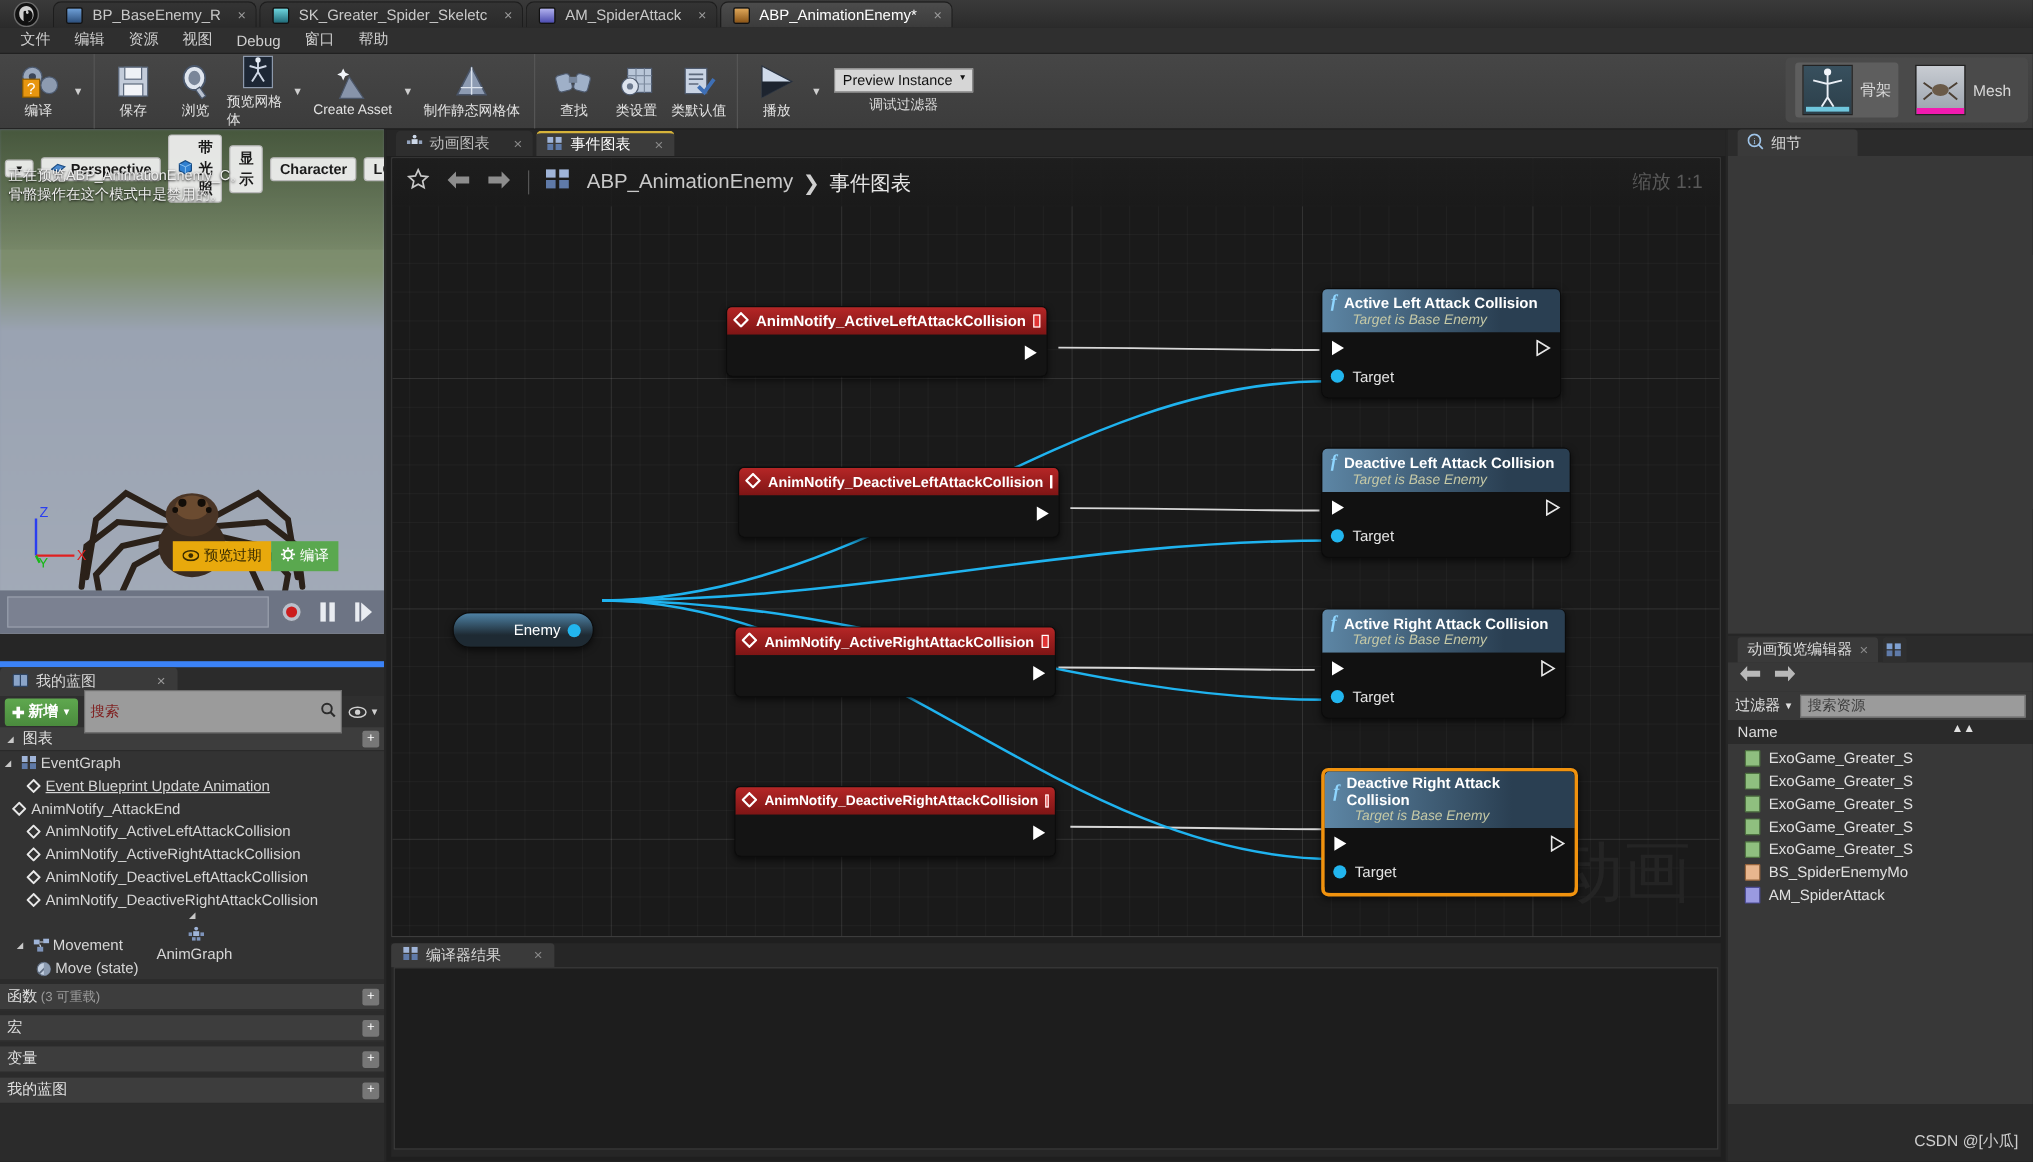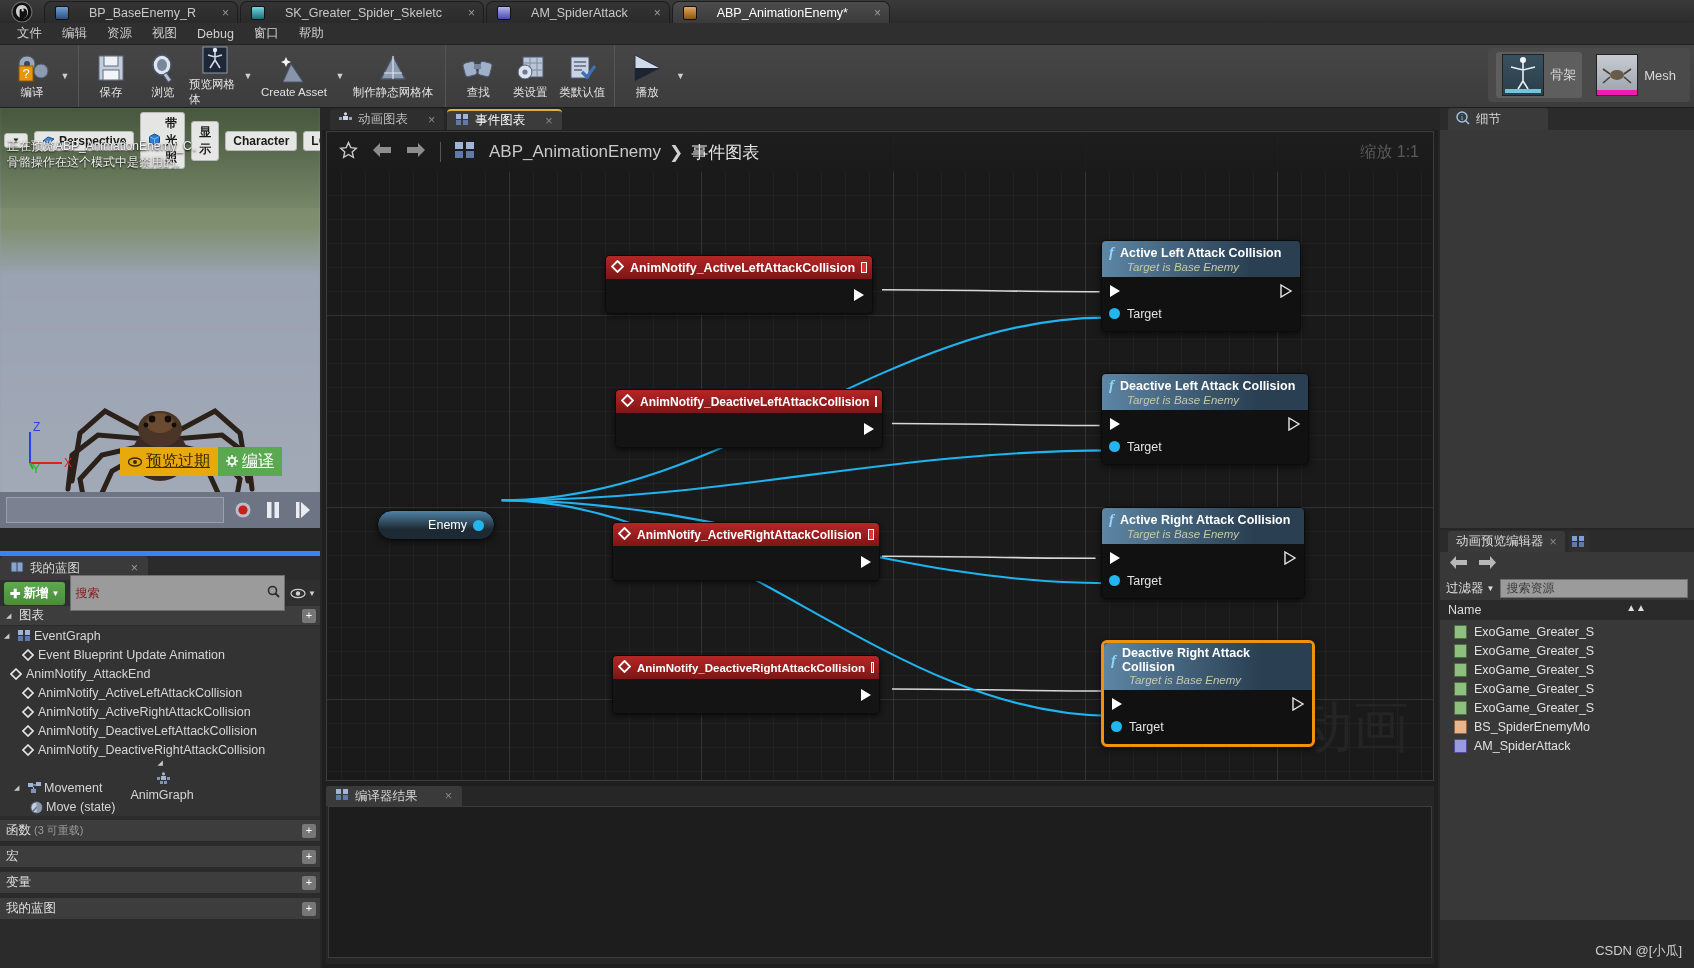--- a/index.html
+++ b/index.html
@@ -4,21 +4,21 @@
 <style>
   * { box-sizing: border-box; margin:0; padding:0; }
   html,body{ width:1694px; height:968px; overflow:hidden; background:#262626;
     font-family:"Liberation Sans", sans-serif; color:#d8d8d8; }
   body{ position:relative; }
 
   
   #tabbar{ position:absolute; left:0; top:0; width:1694px; height:23px;
     background:linear-gradient(#3a3a3a,#2b2b2b); display:flex; align-items:flex-end; }
   #ue-logo{ width:44px; height:23px; display:flex; align-items:center; justify-content:center; }
-  .tab{ height:22px; display:flex; align-items:center; gap:20px; padding:0 8px 0 10px;
+  .tab{ height:22px; display:flex; align-items:center; gap:8px; padding:0 8px 0 10px;
     background:linear-gradient(#343434,#2a2a2a); border-radius:7px 7px 0 0; margin-right:2px;
     font-size:12.5px; color:#c9c9c9; border:1px solid #1d1d1d; border-bottom:none; }
   .tab.active{ background:linear-gradient(#4c4c4c,#3b3b3b); color:#fff; }
   .tab .ticon{ width:14px; height:14px; border-radius:2px; flex:none; }
   .tab .tclose{ color:#9a9a9a; font-size:12px; margin-left:6px; }
 
   
   #menubar{ position:absolute; left:0; top:23px; width:1694px; height:22px;
     background:#2f2f2f; display:flex; align-items:center; padding-left:8px; gap:2px;
     border-bottom:1px solid #212121; }
@@ -53,21 +53,21 @@
     background:linear-gradient(rgba(40,55,30,.55),rgba(70,85,60,.1)); }
   #vpbar{ position:absolute; left:4px; top:4px; display:flex; gap:6px; align-items:center; }
   .vpb{ background:rgba(242,242,242,.92); color:#1a1a1a; border:1px solid #b9b9b9;
     border-radius:3px; font-size:12px; font-weight:bold; padding:2px 7px; display:flex;
     align-items:center; gap:4px; }
   #vpinfo{ position:absolute; left:7px; top:30px; font-size:12px; color:#eee; line-height:16px;
     text-shadow:0 1px 2px #000; }
   #spider{ position:absolute; left:50%; top:255px; transform:translateX(-50%); }
   #axis{ position:absolute; left:20px; bottom:55px; width:60px; height:55px; }
   #vpactions{ position:absolute; right:38px; bottom:52px; display:flex; gap:0; }
-  .vpact{ font-size:16px; padding:4px 8px; display:flex; align-items:center; gap:4px; color:#fff;text-decoration:underline; }
+  .vpact{ font-size:12px; padding:4px 8px; display:flex; align-items:center; gap:4px; color:#fff; }
   .vpact.amber{ background:#e8a90c; color:#3a2c00; }
   .vpact.green{ background:#5aa84f; }
   #vpplaybar{ position:absolute; left:0; bottom:0; width:320px; height:36px;
     background:#6d7484; display:flex; align-items:center; padding:0 6px; gap:8px; }
   #scrub{ flex:1; height:26px; background:#7b8191; border:1px solid #9aa0ad; }
   .pctl{ width:22px; height:22px; display:flex; align-items:center; justify-content:center; }
 
   
   #mybp{ position:absolute; left:0; top:551px; width:320px; height:438px; background:#2b2b2b;
     border-top:5px solid #3b82f6; }
@@ -327,20 +327,24 @@
     <div class="tbtn">
       <span class="glyph">
         <svg width="34" height="30" viewBox="0 0 34 30">
             <path d="M5 2 L30 15 L5 28 Z" fill="#cfdaea" stroke="#2b3442"></path>
             <path d="M5 15 L30 15 L5 28 Z" fill="#1d242f"></path>
           </svg>
       </span>
       <span>播放</span>
     </div>
     <div class="tcaret">▼</div>
+    <div style="display:flex;flex-direction:column;align-items:center;justify-content:center;gap:3px;padding:0 8px;">
+      <div class="combo">Preview Instance</div>
+      <div style="font-size:11.5px;color:#dcdcdc;">调试过滤器</div>
+    </div>
   </div>
 </div>
 
 <div id="modebar">
   <div class="modebtn sel">
     <span class="modethumb" style="background:linear-gradient(#38505e,#2c3f4a);position:relative;">
       <svg width="40" height="40" viewBox="0 0 40 40">
           <path d="M20 6v20M8 12l12 3 12-3M20 26l-5 8M20 26l5 8" stroke="#e9eef5" stroke-width="1.6" fill="none"></path>
           <circle cx="20" cy="5" r="3" fill="#f2f6fb"></circle>
           <rect x="2" y="34" width="36" height="4" fill="#6fc6dd"></rect>
@@ -531,21 +535,21 @@
       <span class="dia">
         <svg width="13" height="11" viewBox="0 0 13 11">
             <rect x="0" y="0" width="5" height="5" fill="#9fb4d8"></rect>
             <rect x="7" y="0" width="5" height="5" fill="#9fb4d8"></rect>
             <rect x="0" y="6" width="5" height="5" fill="#5f7aa8"></rect>
             <rect x="7" y="6" width="5" height="5" fill="#5f7aa8"></rect>
           </svg>
       </span>
       <span>EventGraph</span>
     </div>
-    <div class="trow" style="padding-left:22px;">
+    <div class="trow" style="padding-left:22px;text-decoration:underline;">
       <span class="dia"><svg width="12" height="12" viewBox="0 0 12 12">
             <path d="M6 1 11 6 6 11 1 6Z" fill="none" stroke="#e8e8e8" stroke-width="1.6"></path>
           </svg></span>
       <span>Event Blueprint Update Animation</span>
     </div>
     <div class="trow" style="padding-left:10px;">
       <span class="dia"><svg width="12" height="12" viewBox="0 0 12 12">
             <path d="M6 1 11 6 6 11 1 6Z" fill="none" stroke="#e8e8e8" stroke-width="1.6"></path>
           </svg></span>
       <span>AnimNotify_AttackEnd</span>

